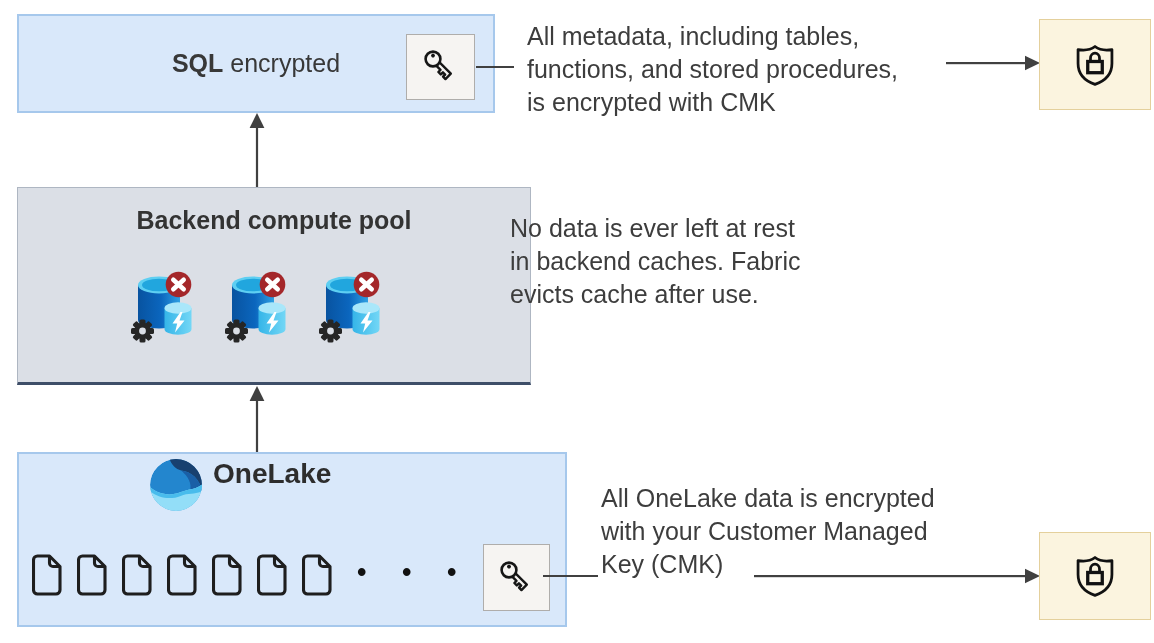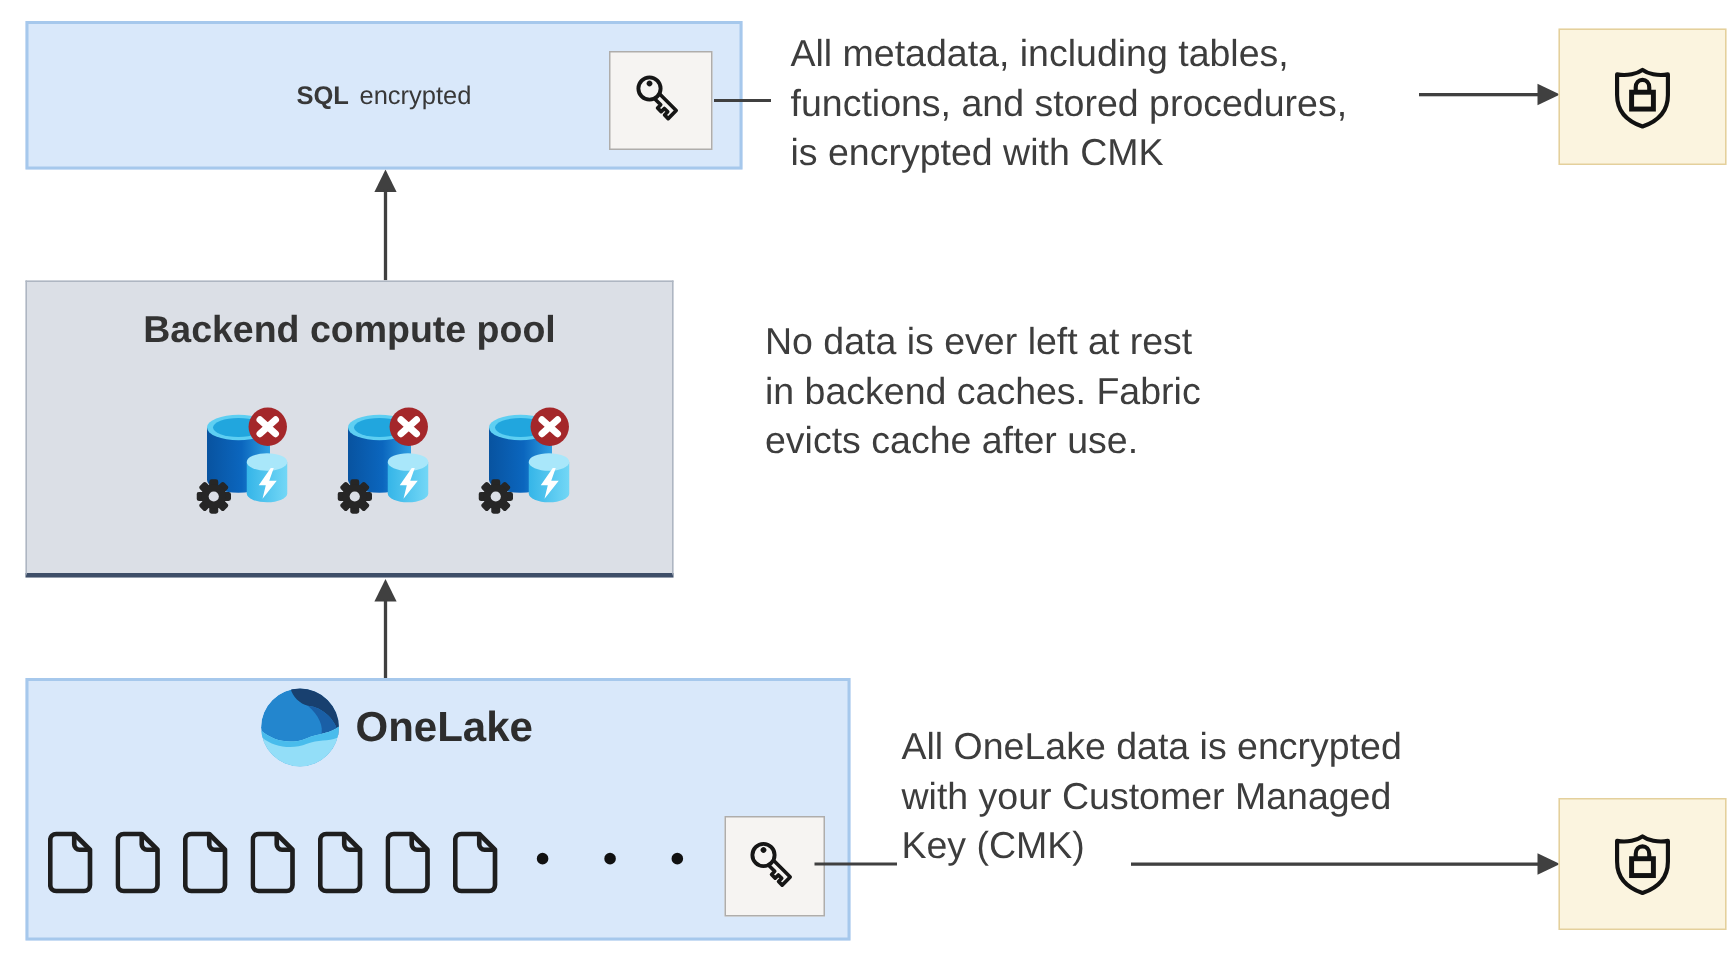--- a/index.html
+++ b/index.html
@@ -5,29 +5,29 @@
   html,body{margin:0;padding:0;background:#fff;}
   .canvas{
     position:relative;width:1154px;height:643px;background:#ffffff;
     font-family:"Liberation Sans",sans-serif;color:#3c3c3c;overflow:hidden;
   }
   .box{position:absolute;box-sizing:border-box;}
   .box-blue{background:#d9e8fa;border:2px solid #a6c8ec;}
   .box-gray{background:#dbdfe6;border:1px solid #aeb6c2;border-bottom:3px solid #3e4e68;}
 
   .sql-box{left:17px;top:14px;width:478px;height:99px;display:flex;align-items:center;justify-content:center;}
-  .sql-title{display:flex;gap:7px;font-size:17px;color:#383838;}
+  .sql-title{display:flex;gap:7px;font-size:25px;color:#383838;}
   .sql-title .strong{font-weight:bold;}
 
-  .backend-box{left:17px;top:187px;width:432px;height:198px;}
+  .backend-box{left:17px;top:187px;width:514px;height:198px;}
   .backend-title{margin-top:18px;text-align:center;font-size:25px;font-weight:bold;color:#333;}
   .compute-row{position:absolute;left:113px;top:83px;display:flex;gap:30px;}
 
   .onelake-box{left:17px;top:452px;width:550px;height:175px;}
-  .onelake-header{position:absolute;left:154px;top:4px;display:flex;align-items:center;gap:10px;}
+  .onelake-header{position:absolute;left:130px;top:4px;display:flex;align-items:flex-start;gap:10px;}
   .onelake-title{font-size:28px;font-weight:bold;color:#2d2d2d;}
   .docs-row{position:absolute;left:13px;top:100px;display:flex;align-items:flex-start;gap:15px;}
   .dots{align-self:center;font-size:27px;font-weight:bold;color:#111;letter-spacing:14px;margin:0 0 6px 10px;white-space:nowrap;}
 
   .key-tile{position:absolute;background:#f6f4f2;border:1px solid #afadab;display:flex;align-items:center;justify-content:center;}
   .key-tile.top{left:387px;top:18px;width:67px;height:64px;}
   .key-tile.bottom{left:464px;top:90px;width:65px;height:65px;}
 
   .shield-tile{position:absolute;width:110px;background:#fbf4df;border:1px solid #e4d09c;display:flex;align-items:center;justify-content:center;}
   .shield-tile.top{left:1039px;top:19px;height:89px;}

